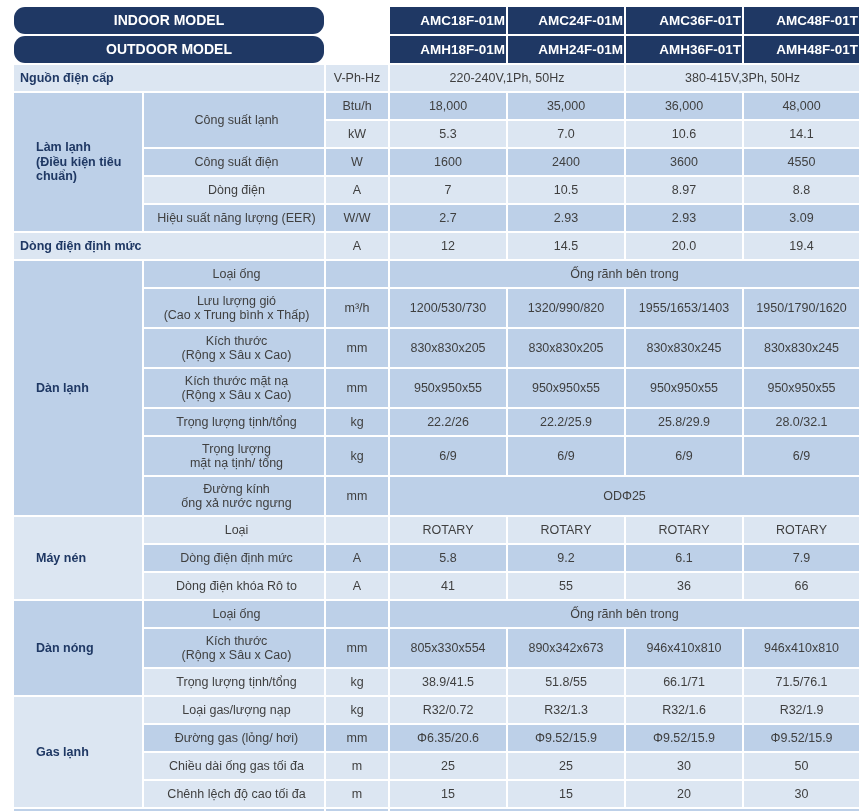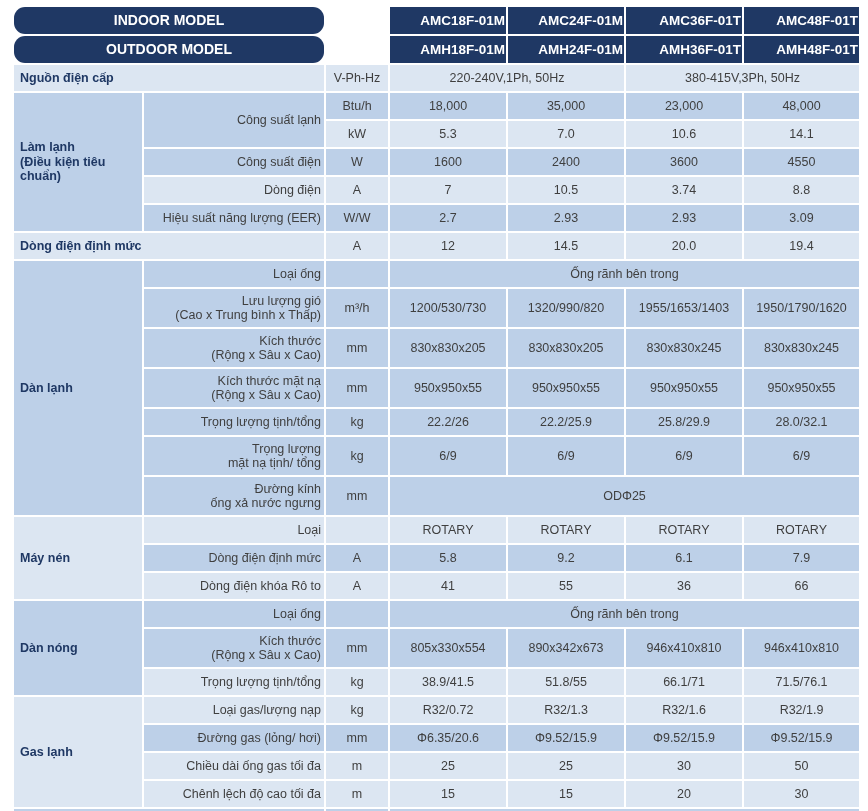--- a/index.html
+++ b/index.html
@@ -20,28 +20,28 @@
   }
   .hmodel {
     background:var(--navy); color:#ffffff; font-weight:bold;
     font-size:13.5px; text-align:right; height:25px;
   }
   .hspacer { background:#ffffff; }
   .shade-light  { background:var(--light); }
   .shade-medium { background:var(--medium); }
   .sec {
     font-weight:bold; color:var(--navytext); font-size:12.5px;
-    text-align:left; padding:2px 3px 2px 6px; white-space:pre-line;
+    text-align:left; padding:2px 3px 2px 22px; white-space:pre-line;
   }
   .lblfull {
     font-weight:bold; color:var(--navytext); font-size:12.5px;
     text-align:left; padding:2px 3px 2px 6px;
   }
   .lbl {
-    color:var(--bodytext); font-size:12.5px; text-align:right;
+    color:var(--bodytext); font-size:12.5px; text-align:center;
     padding:2px 3px 2px 8px; white-space:pre-line;
   }
   .unit, .val {
     color:var(--bodytext); font-size:12.5px; text-align:center;
     padding:2px 2px;
   }
   .rh-n  { height:22px; }
   .rh-2l { height:34px; }
 </style>
 </head>
@@ -83,21 +83,21 @@
           <td class="val shade-light rh-n" colspan="2">220-240V,1Ph,  50Hz</td>
           <td class="val shade-light rh-n" colspan="2">380-415V,3Ph,  50Hz</td>
         </tr>
         <tr>
           <td class="sec shade-medium" rowspan="5">Làm lạnh
 (Điều kiện tiêu chuẩn)</td>
           <td class="lbl shade-medium rh-n" rowspan="2">Công suất lạnh</td>
           <td class="unit shade-medium rh-n">Btu/h</td>
           <td class="val shade-medium rh-n">18,000</td>
           <td class="val shade-medium rh-n">35,000</td>
-          <td class="val shade-medium rh-n">23,000</td>
+          <td class="val shade-medium rh-n">36,000</td>
           <td class="val shade-medium rh-n">48,000</td>
         </tr>
         <tr>
           <td class="unit shade-light rh-n">kW</td>
           <td class="val shade-light rh-n">5.3</td>
           <td class="val shade-light rh-n">7.0</td>
           <td class="val shade-light rh-n">10.6</td>
           <td class="val shade-light rh-n">14.1</td>
         </tr>
         <tr>
@@ -106,21 +106,21 @@
           <td class="val shade-medium rh-n">1600</td>
           <td class="val shade-medium rh-n">2400</td>
           <td class="val shade-medium rh-n">3600</td>
           <td class="val shade-medium rh-n">4550</td>
         </tr>
         <tr>
           <td class="lbl shade-light rh-n">Dòng điện</td>
           <td class="unit shade-light rh-n">A</td>
           <td class="val shade-light rh-n">7</td>
           <td class="val shade-light rh-n">10.5</td>
-          <td class="val shade-light rh-n">3.74</td>
+          <td class="val shade-light rh-n">8.97</td>
           <td class="val shade-light rh-n">8.8</td>
         </tr>
         <tr>
           <td class="lbl shade-medium rh-n">Hiệu suất năng lượng (EER)</td>
           <td class="unit shade-medium rh-n">W/W</td>
           <td class="val shade-medium rh-n">2.7</td>
           <td class="val shade-medium rh-n">2.93</td>
           <td class="val shade-medium rh-n">2.93</td>
           <td class="val shade-medium rh-n">3.09</td>
         </tr>

